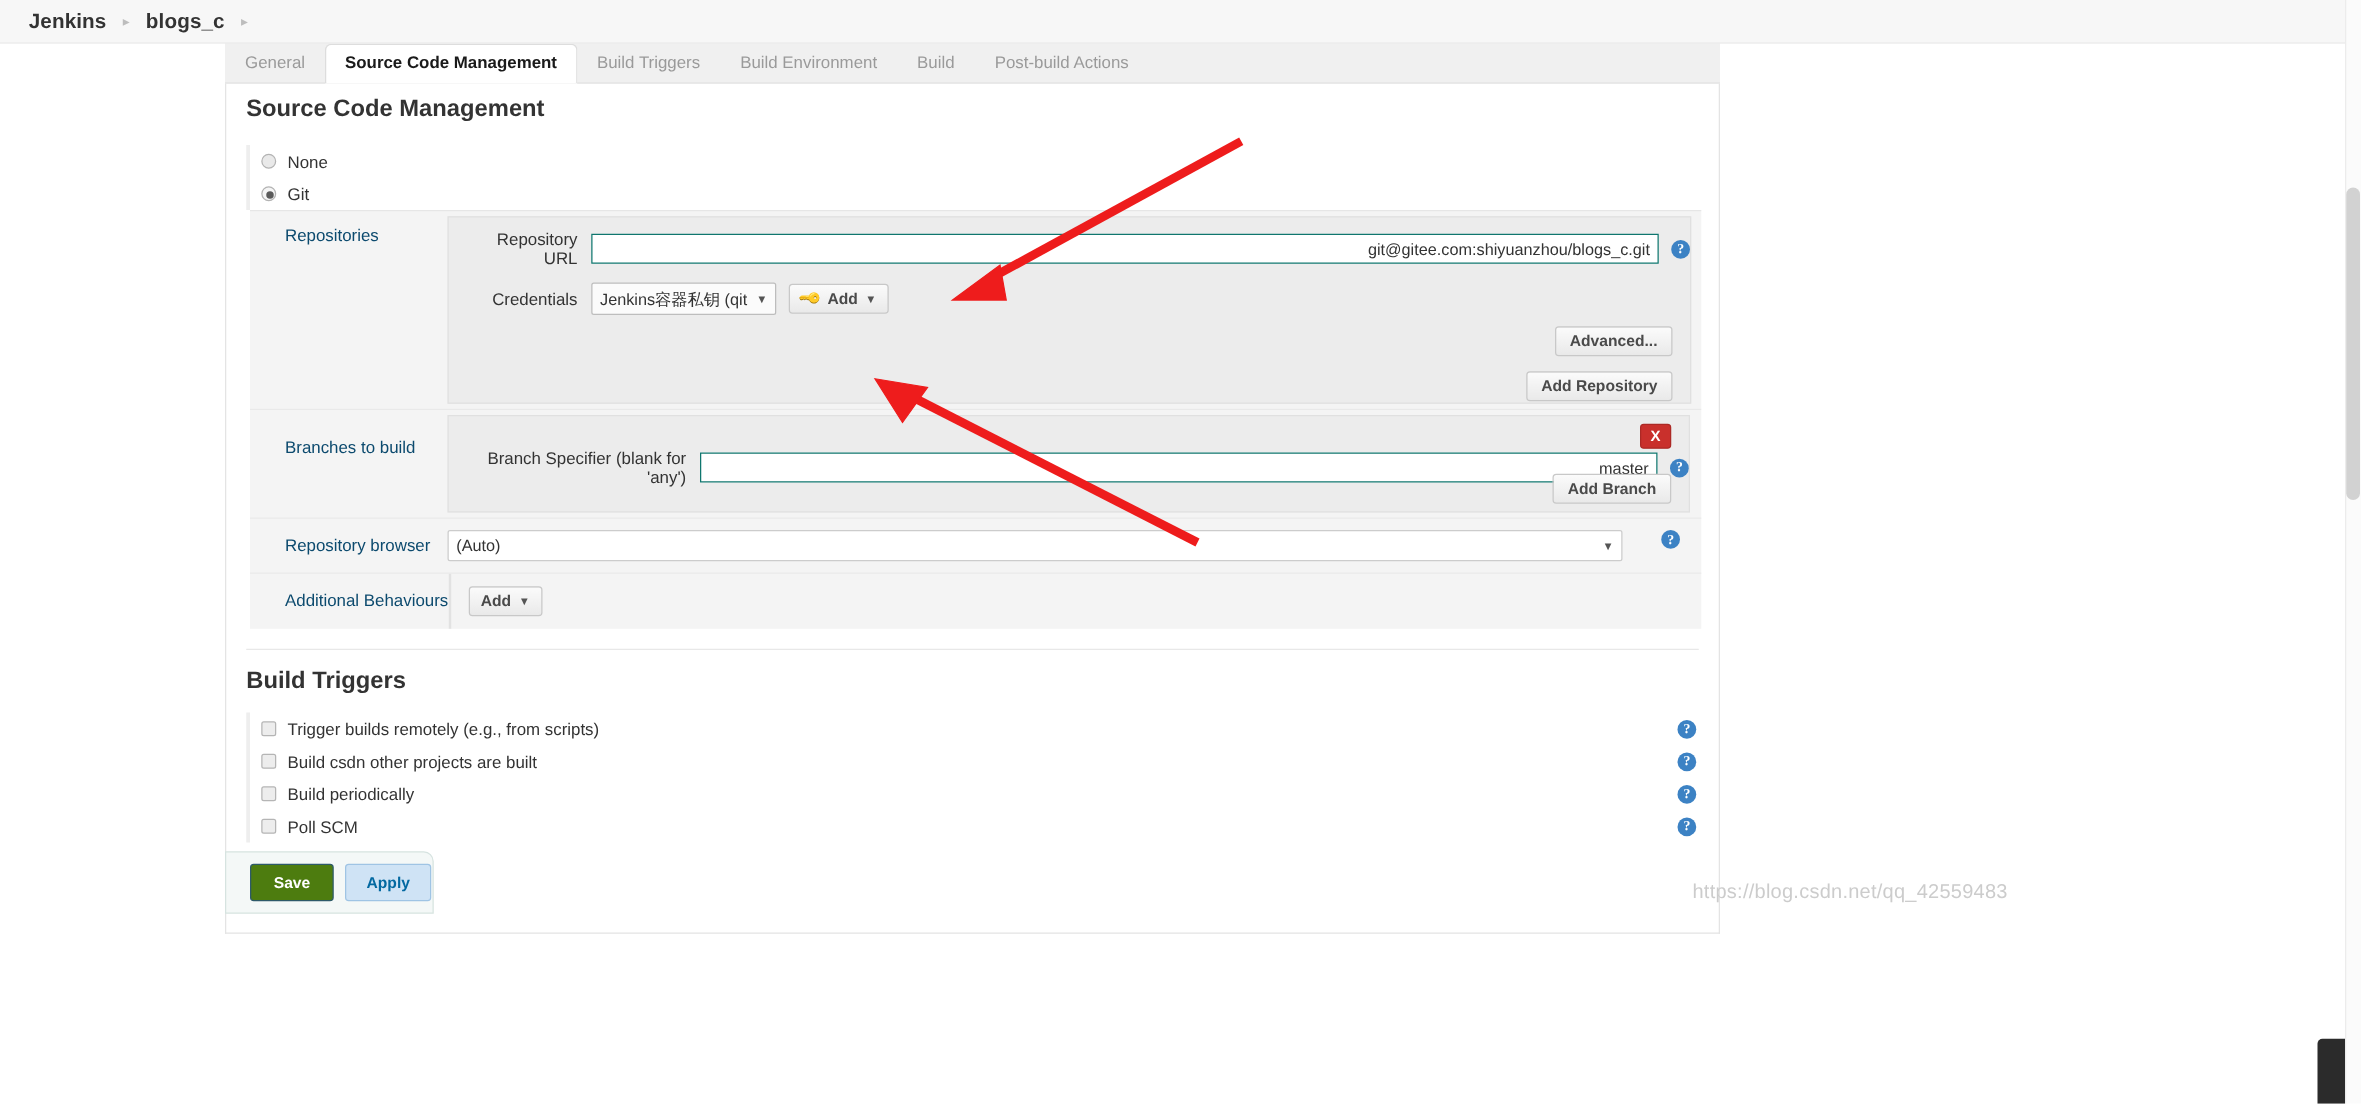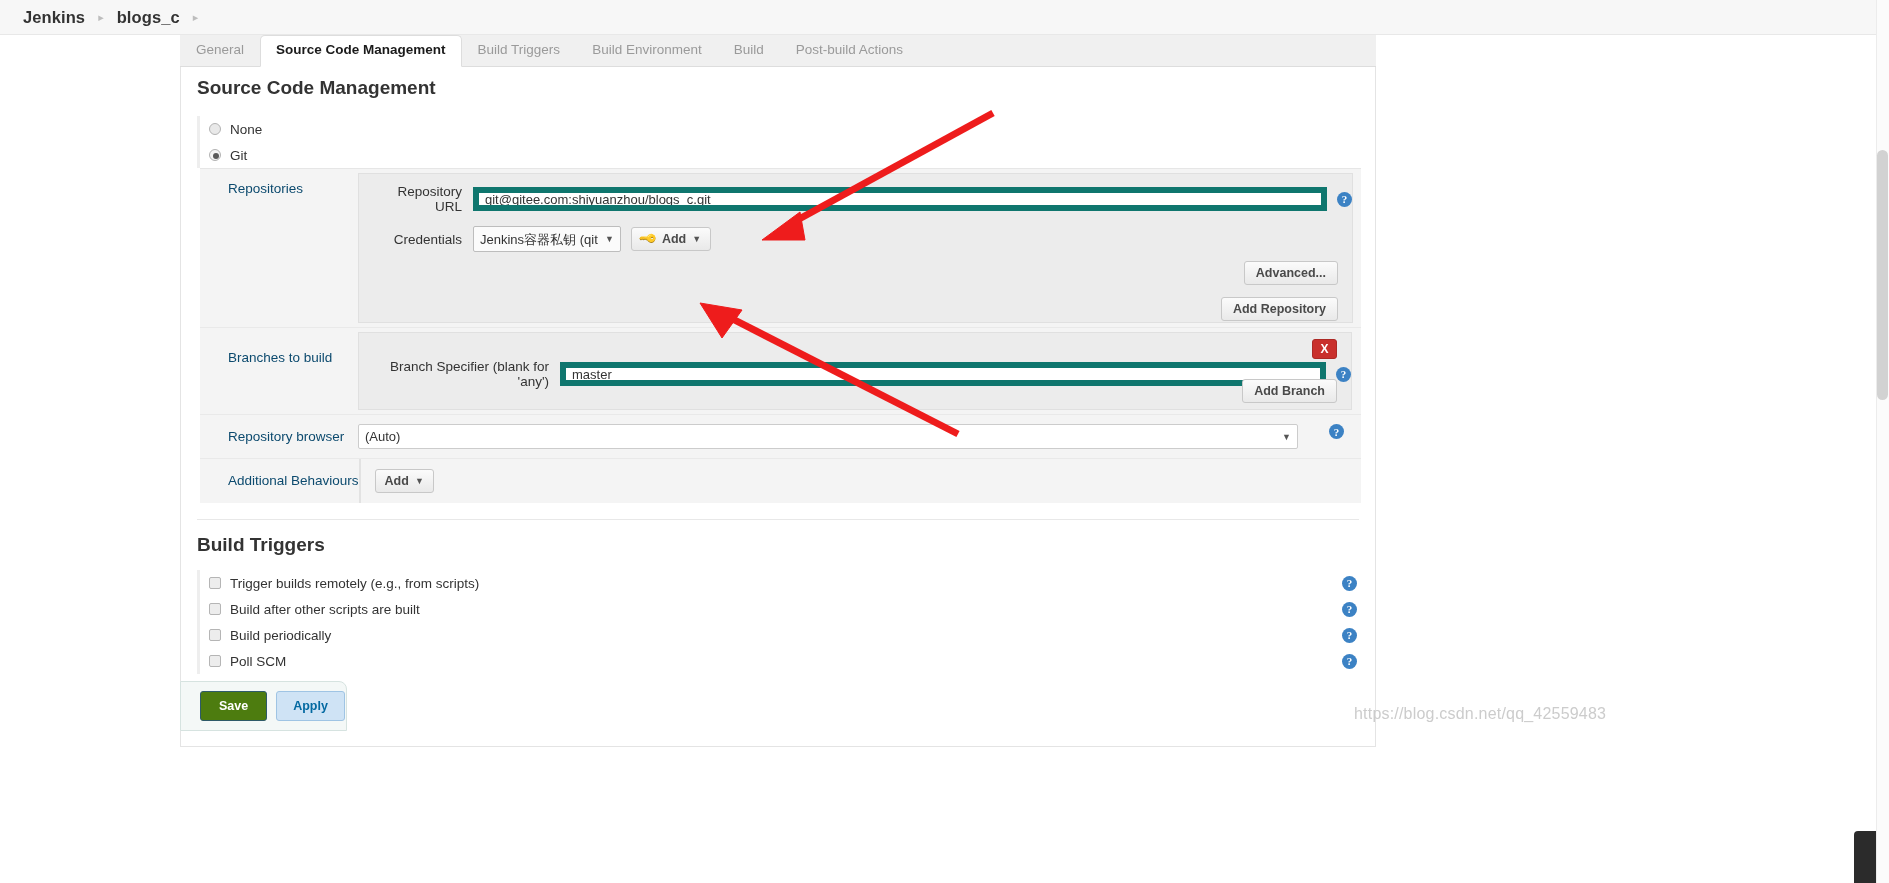--- a/index.html
+++ b/index.html
@@ -118,23 +118,23 @@
     margin: 4px 32px 4px 0;
     min-height: 78px; position: relative;
   }
 
   .field-row { display: flex; align-items: center; padding: 10px 0 0 0; }
   .field-label {
     font-size: 13.5px; color: #333; text-align: right;
     flex: none; padding-right: 11px;
   }
   .txt {
-    height: 24px; border: 6px solid #0f766e; background: #fff;
+    height: 24px; border: 1px solid #0f766e; background: #fff;
     font-family: "Liberation Sans", sans-serif; font-size: 13px;
-    color: #333; padding: 2px 6px; outline: none;
+    color: #333; padding: 2px 6px; outline: none; text-align: right;
   }
   .txt::placeholder { color: #aaa; }
 
   .sel-wrap { position: relative; display: inline-block; }
   select.sel {
     height: 26px; border: 1px solid #bdbdbd; background: #fbfbfb;
     font-family: "Liberation Sans", sans-serif; font-size: 13px; color: #333;
     padding: 2px 22px 2px 6px; -webkit-appearance: none; appearance: none;
     outline: none; border-radius: 2px;
   }
@@ -348,21 +348,21 @@
     <h2 class="section-h2" style="margin-top:14px;">Build Triggers</h2>
 
     <div class="trig-block">
       <div class="chk-row">
         <span class="chk"></span>
         <span class="chk-label">Trigger builds remotely (e.g., from scripts)</span>
         <span class="help-ico" style="position:absolute;left:1161px;">?</span>
       </div>
       <div class="chk-row">
         <span class="chk"></span>
-        <span class="chk-label">Build after other scripts are built</span>
+        <span class="chk-label">Build csdn other projects are built</span>
         <span class="help-ico" style="position:absolute;left:1161px;">?</span>
       </div>
       <div class="chk-row">
         <span class="chk"></span>
         <span class="chk-label">Build periodically</span>
         <span class="help-ico" style="position:absolute;left:1161px;">?</span>
       </div>
       <div class="chk-row">
         <span class="chk"></span>
         <span class="chk-label">Poll SCM</span>

